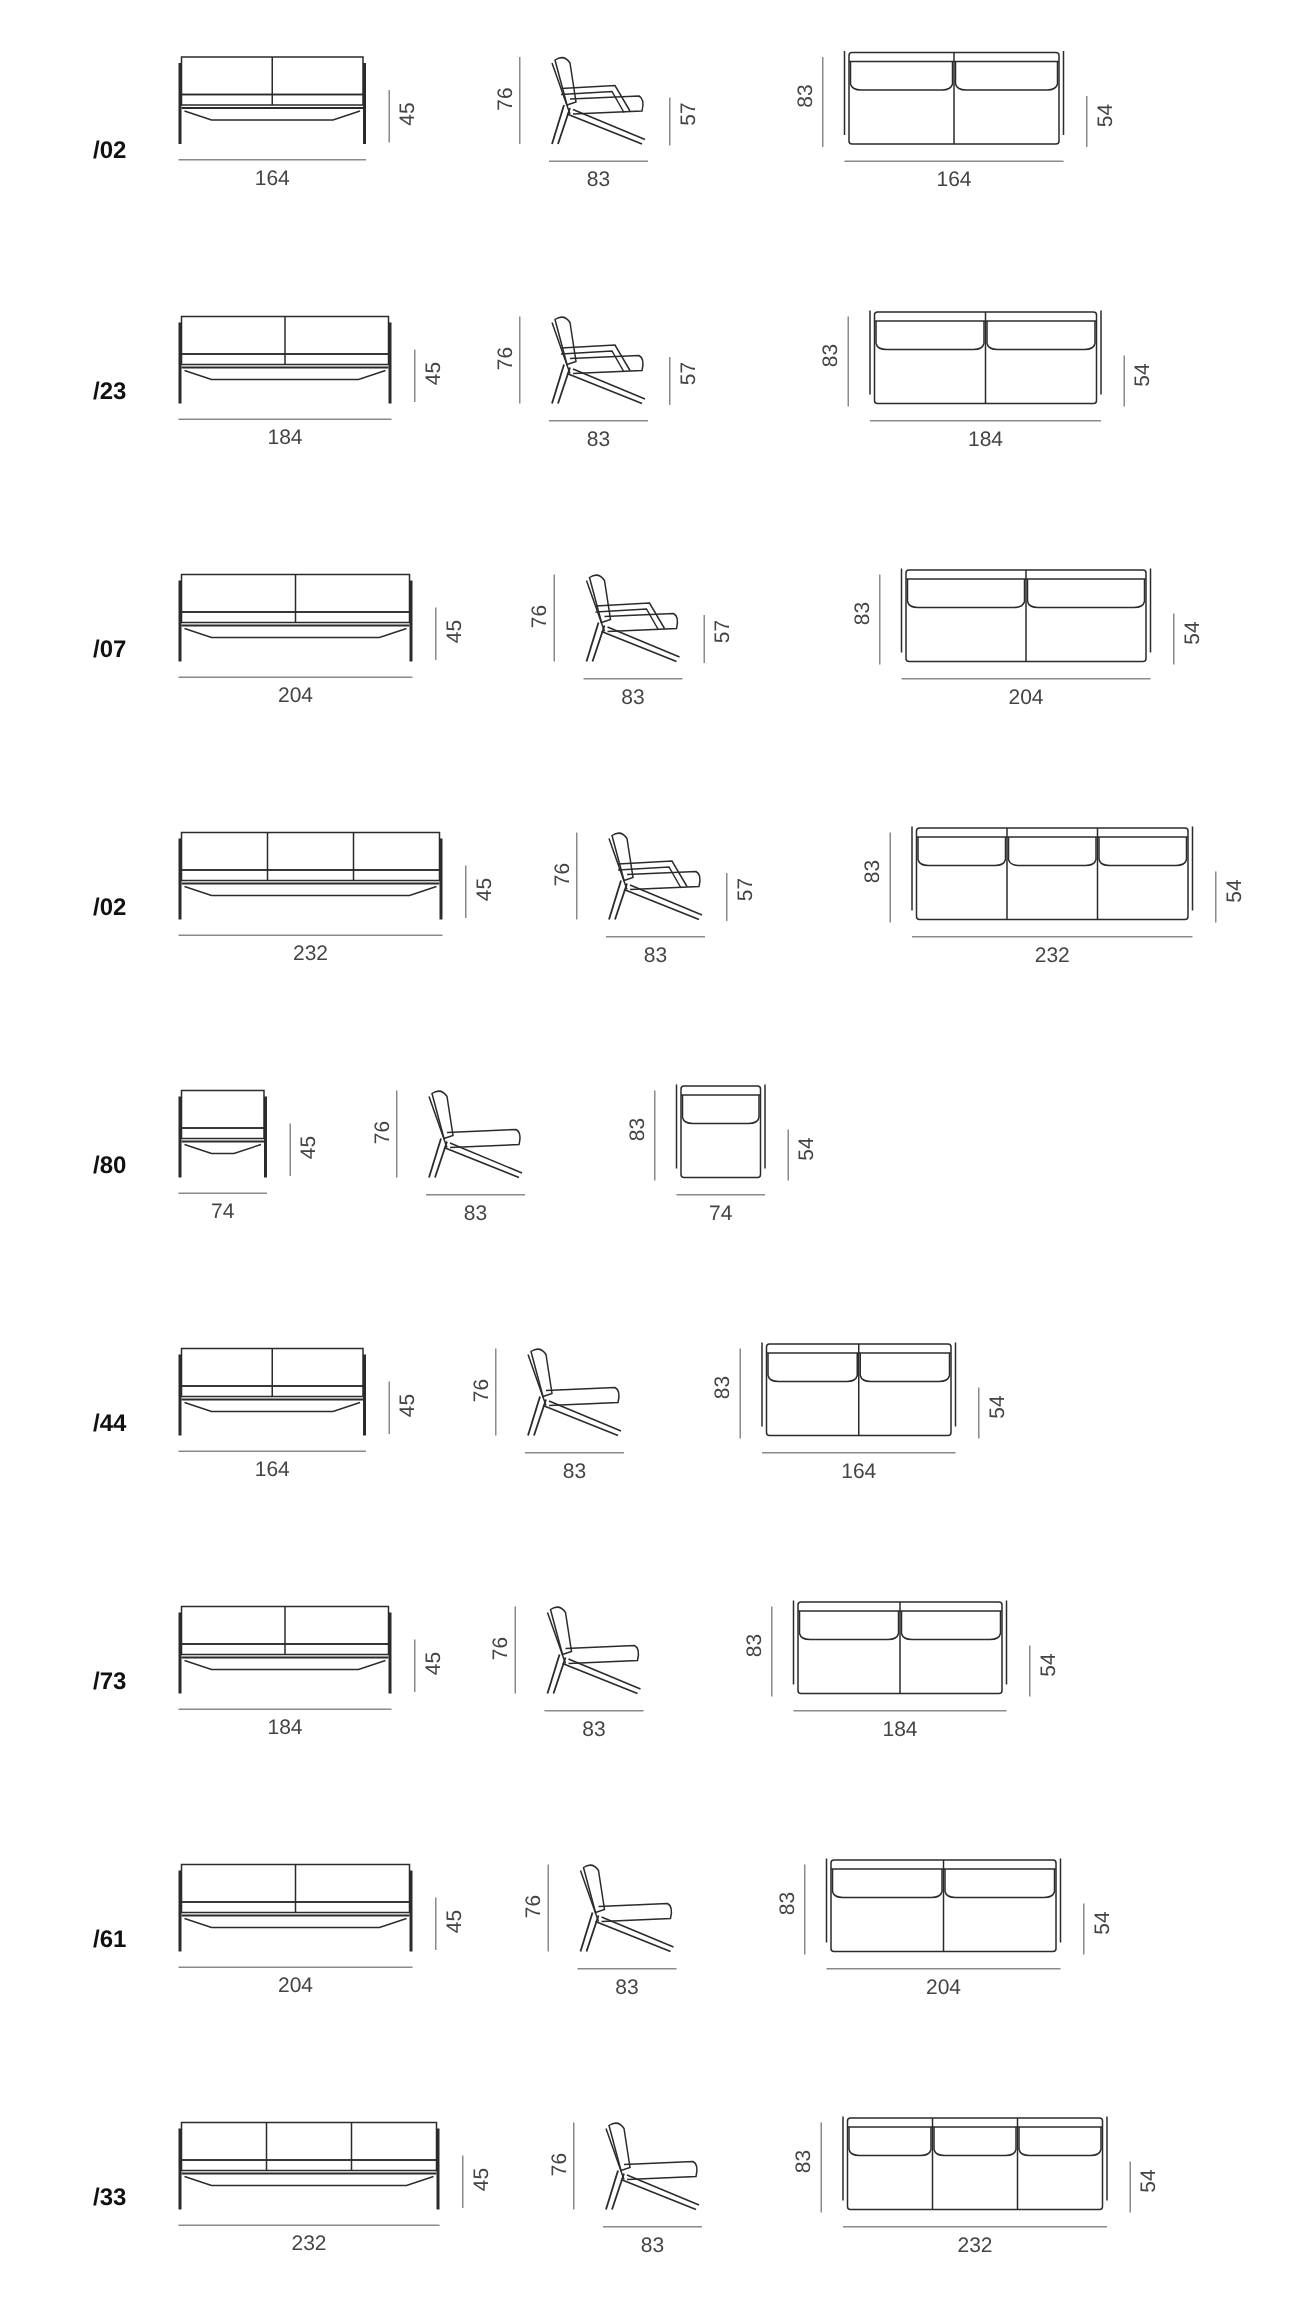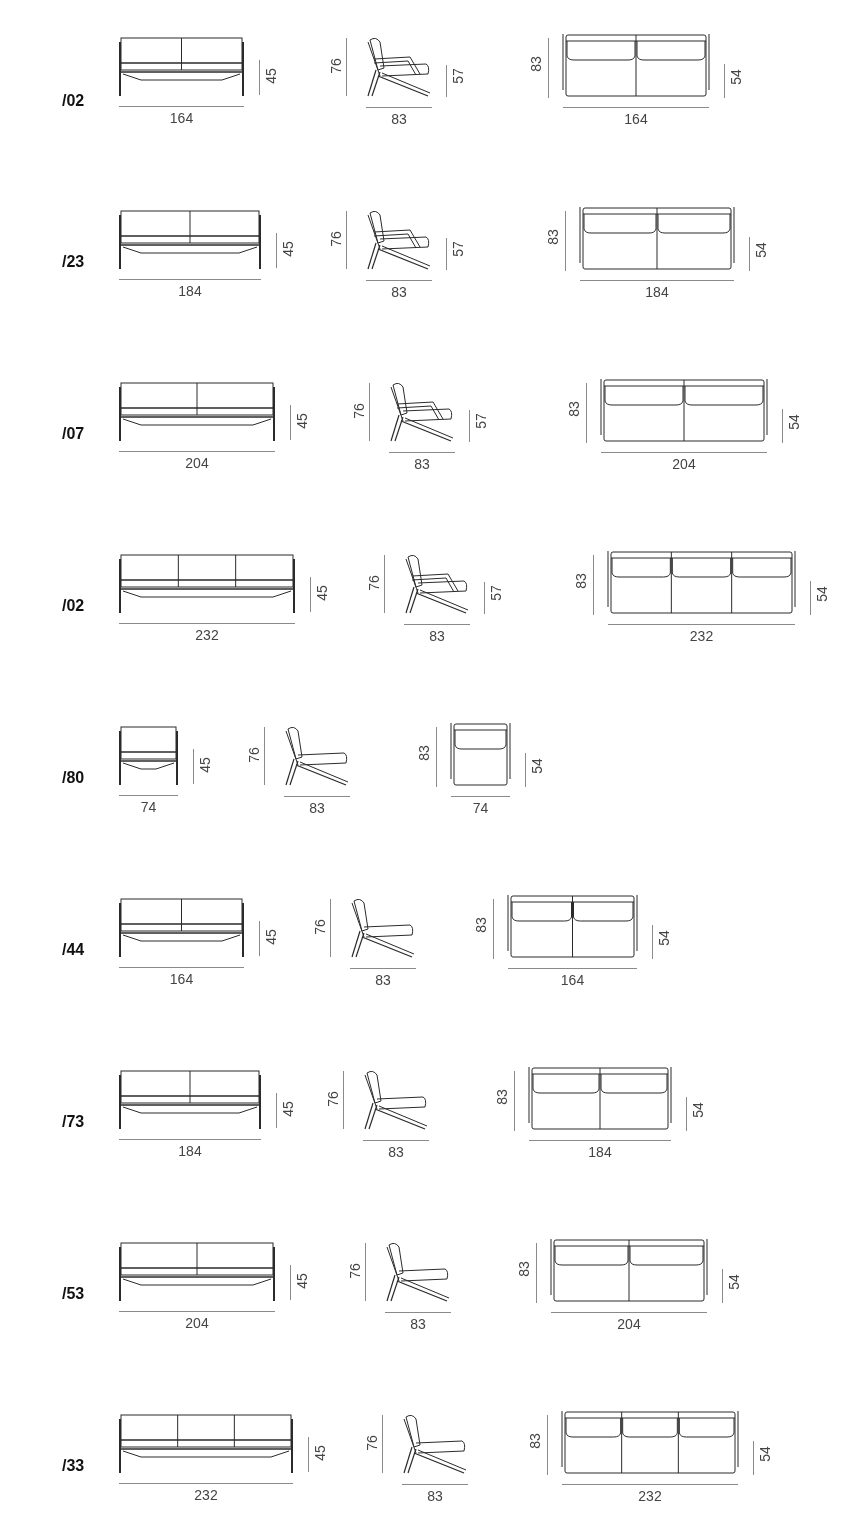--- a/index.html
+++ b/index.html
@@ -400,21 +400,21 @@
           <line x1="529" y1="4" x2="529" y2="60" stroke="#2b2b2b" stroke-width="1"></line>
           <line x1="671" y1="4" x2="671" y2="60" stroke="#2b2b2b" stroke-width="1"></line>
         </svg>
       <div class="dimline t-sline" style="left: 686px; top: 34px; width: 1px; height: 34px;"></div>
       <div class="num vnum t-slabel" style="left: 688px; top: 40px; width: 20px; text-align: center;">54</div>
       <div class="dimline t-wline" style="left: 529px; top: 77px; width: 142px; height: 1px;"></div>
       <div class="num t-wlabel" style="left: 580px; top: 82px; width: 40px; text-align: center;">184</div>
     </div>
   </div>
     <div class="row" style="top: 1235px;">
-    <div class="code" style="top: 50px;">/53</div>
+    <div class="code" style="top: 50px;">/61</div>
 
     <div class="view front" style="left: 0px; top: 0px; width: 864px; height: 172px;">
       <svg class="front-svg" width="864" height="172">
           <rect x="121" y="8" width="152" height="25" fill="none" stroke="#2b2b2b" stroke-width="1"></rect>
           <line x1="197" y1="8" x2="197" y2="40" stroke="#2b2b2b" stroke-width="1"></line>
           <rect x="121" y="33" width="152" height="7" fill="none" stroke="#2b2b2b" stroke-width="1"></rect>
           <line x1="121" y1="42" x2="273" y2="42" stroke="#2b2b2b" stroke-width="1.3"></line>
           <polyline points="123,44 141,50 253,50 271,44" fill="none" stroke="#2b2b2b" stroke-width="1"></polyline>
           <line x1="120" y1="12" x2="120" y2="66" stroke="#2b2b2b" stroke-width="2"></line>
           <line x1="274" y1="12" x2="274" y2="66" stroke="#2b2b2b" stroke-width="2"></line>

